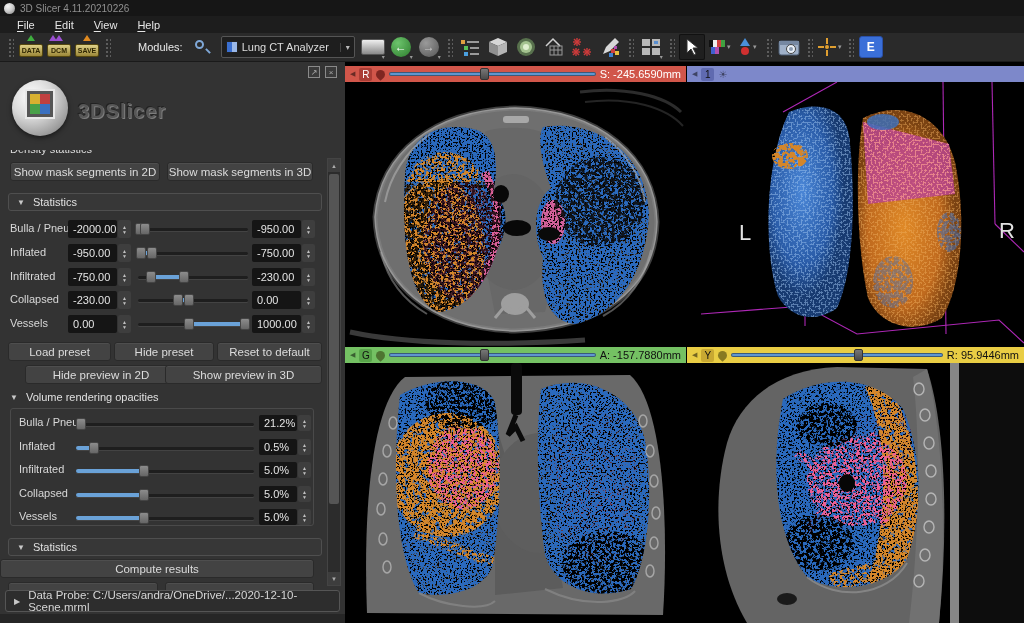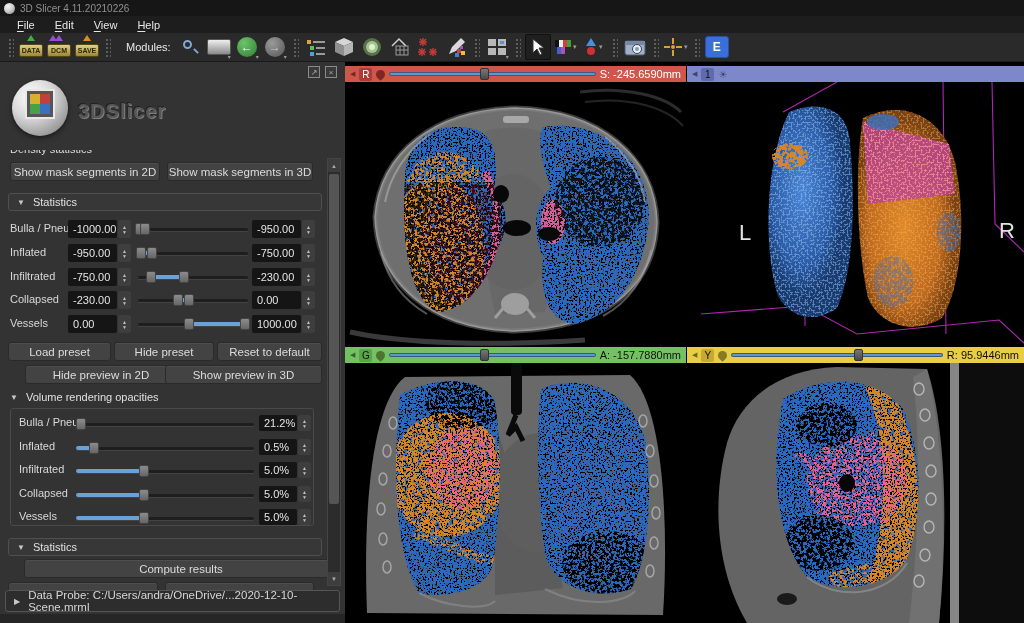--- a/index.html
+++ b/index.html
@@ -31,21 +31,21 @@
   .lsbox { position:relative; width:24px; height:22px; }
   .lsbox .arrow-up { position:absolute; left:8px; top:-1px; width:0; height:0;
     border-left:4px solid transparent; border-right:4px solid transparent; border-bottom:6px solid #3fae3f; }
   .lsbox.dcm .arrow-up { border-bottom-color:#9a4fd0; }
   .lsbox.dcm::after { content:""; position:absolute; left:2px; top:-1px; width:0; height:0;
     border-left:4px solid transparent; border-right:4px solid transparent; border-bottom:6px solid #9a4fd0; }
   .lsbox.save .arrow-up { border-bottom-color:#e08a20; }
   .lsbox .boxlab { position:absolute; left:0; bottom:1px; width:24px; height:13px;
     background:linear-gradient(#ded089,#9c8838); border:1px solid #55470f; border-radius:2px;
     color:#2e2500; font-size:7px; font-weight:bold; display:flex; align-items:center; justify-content:center; }
-  .modules-label { color:#e8e8e8; margin:0 6px 0 12px; }
+  .modules-label { color:#e8e8e8; margin:0 6px 0 24px; }
   .searchbtn { width:24px; height:22px; position:relative; }
   .searchbtn .lens { position:absolute; left:5px; top:4px; width:9px; height:9px; border:2px solid #7fa8d8;
     border-radius:50%; }
   .searchbtn .lens::after { content:""; position:absolute; left:8px; top:8px; width:6px; height:2px;
     background:#7fa8d8; transform:rotate(45deg); }
   .combo { width:134px; height:22px; background:#1e1e1e; border:1px solid #555; border-radius:2px;
     display:flex; align-items:center; gap:4px; padding:0 4px; margin:0 4px; }
   .combo .mod-ico { width:12px; height:12px; background:
      linear-gradient(90deg,#3a6fd0 50%,#9ab8e8 50%); border:1px solid #222; }
   .combo .combo-arrow { margin-left:auto; border-left:1px solid #444; padding-left:5px; font-size:8px; color:#bbb; }
@@ -176,20 +176,25 @@
       <span class="lsbox save">
           <span class="arrow-up"></span>
           <span class="boxlab">SAVE</span>
         </span>
     </span>
     <span class="grip"></span>
     <span class="modules-label">Modules:</span>
     <span class="tbtn searchbtn">
         <span class="lens"></span>
       </span>
+    <span class="combo">
+      <span class="mod-ico"></span>
+      <span>Lung CT Analyzer</span>
+      <span class="combo-arrow">▾</span>
+    </span>
     <span class="tbtn">
       <span class="graybtn"></span>
         <span class="corner-caret">▾</span>
     </span>
     <span class="tbtn">
       <span class="navcirc back">←</span>
         <span class="corner-caret">▾</span>
     </span>
     <span class="tbtn">
       <span class="navcirc fwd">→</span>
@@ -331,21 +336,21 @@
     <div class="btn" style="position:absolute;left:10px;top:100px;width:150px;height:19px">Show mask segments in 2D</div>
     <div class="btn" style="position:absolute;left:167px;top:100px;width:146px;height:19px">Show mask segments in 3D</div>
 
     <div class="secbar" style="top:131px">
       <span class="tri">▼</span>
       <span>Statistics</span>
     </div>
 
     <div class="trow" style="top:158px">
       <span class="tlabel">Bulla / Pneu</span>
-      <span class="vbox" style="left:68px;width:49px">-1000.00</span>
+      <span class="vbox" style="left:68px;width:49px">-2000.00</span>
       <span class="spin" style="left:118px">
           <span>▲</span>
           <span>▼</span>
         </span>
       <span class="rslider" style="left:138px;width:110px">
         <span class="track"></span>
           <span class="fill" style="left: 2%; width: 4%;"></span>
           <span class="shandle h1" style="left: 2%;"></span>
           <span class="shandle h2" style="left: 6%;"></span>
         </span>
@@ -507,21 +512,21 @@
             <span>▲</span>
             <span>▼</span>
           </span>
       </div>
     </div>
 
     <div class="secbar" style="top:476px">
       <span class="tri">▼</span>
       <span>Statistics</span>
     </div>
-    <div class="btn" style="position:absolute;left:24px;top:497px;width:314px;height:19px">Compute results</div>
+    <div class="btn" style="position:absolute;left:0;top:497px;width:314px;height:19px">Compute results</div>
     <div class="partialbtn" style="left:8px;width:150px">
         <div class="btn"></div>
       </div>
     <div class="partialbtn" style="left:165px;width:149px">
         <div class="btn"></div>
       </div>
 
     <div class="scrollbar">
       <span class="sb-btn" style="top:0">▲</span>
       <span class="sb-handle"></span>

